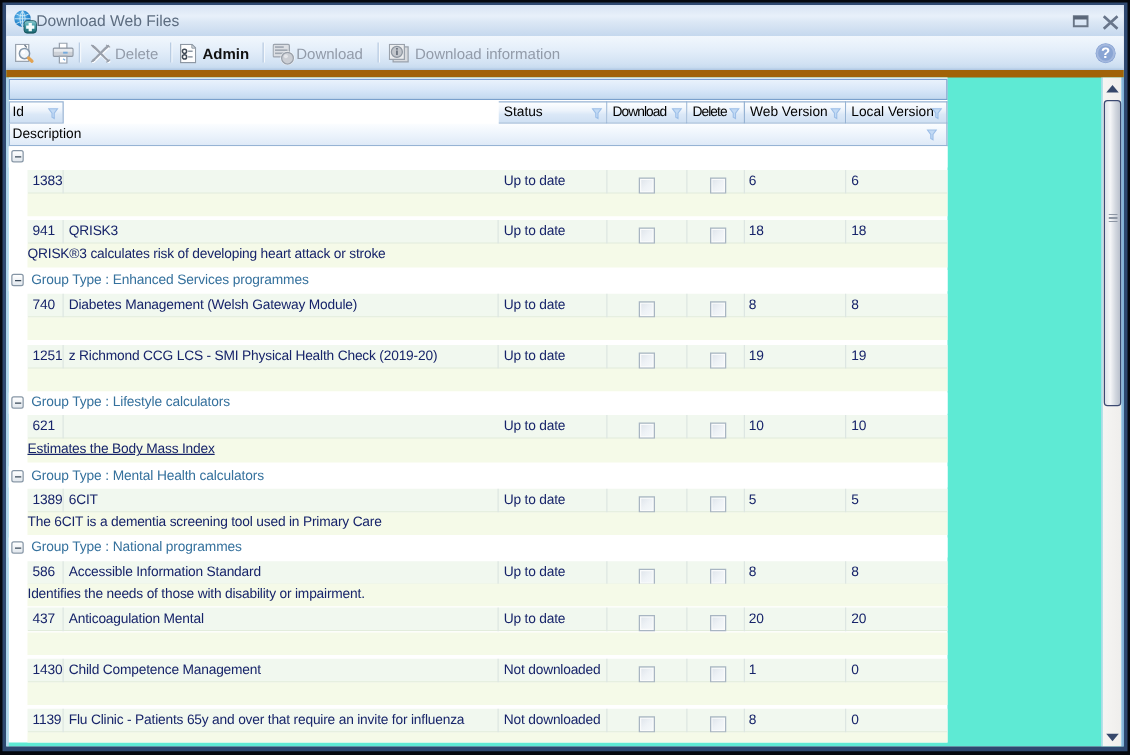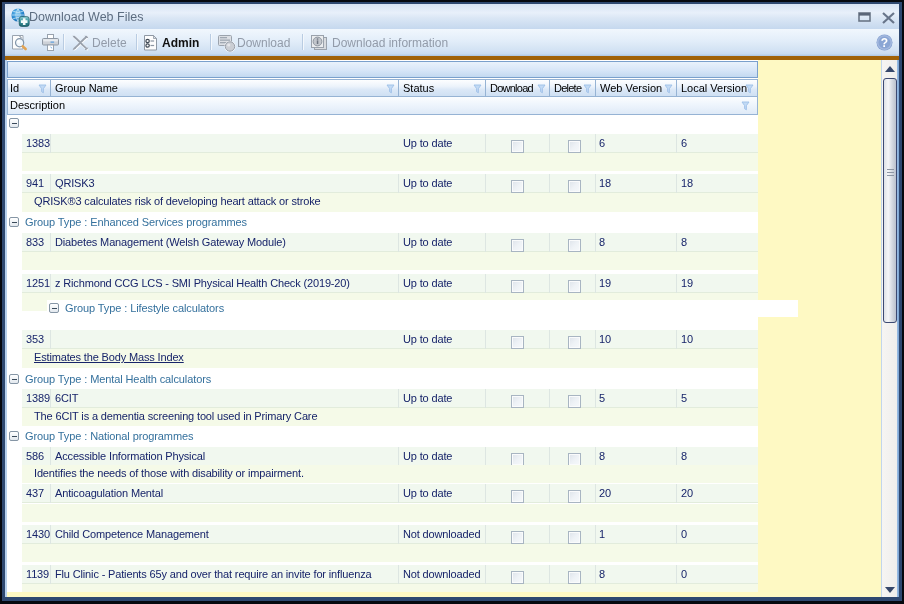--- a/index.html
+++ b/index.html
@@ -11,21 +11,21 @@
 .titlebar{position:absolute;left:0;top:0;right:0;height:25px;
   background:linear-gradient(#d7e3f3 0%,#e8f0fa 35%,#dbe7f5 55%,#c5d8ee 100%)}
 .titletext{position:absolute;left:24px;top:6px;font-size:12.5px;color:#5d6d80}
 
 .toolbar{position:absolute;left:0;top:25px;right:0;height:27px;
   background:linear-gradient(#f1f7fd 0%,#e2edf9 45%,#d2e2f3 80%,#c9dcf0 92%,#aec6e2 100%)}
 .tsep{position:absolute;top:5px;width:1px;height:16px;background:#b9cce2;box-shadow:1px 0 0 #f4f8fc}
 .tbtxt{position:absolute;top:7px;font-size:12px;color:#929ba9}
 .tbtxt.en{color:#101010;font-weight:bold}
 
-.grid{position:absolute;left:0;top:52px;right:0;bottom:0;background:#fef9c3;border-top:4px solid #a16207}
+.grid{position:absolute;left:0;top:52px;right:0;bottom:0;background:#5eead4;border-top:6px solid #a16207}
 .rowsbg{position:absolute;left:2px;top:0;width:751px;height:532px;background:#fff}
 .lstrip{position:absolute;left:0;top:0;width:2px;bottom:0;background:#b7d0ec}
 .rstrip{position:absolute;right:0;top:0;width:2px;bottom:0;background:linear-gradient(90deg,#9dc2e8,#7aa0d0)}
 .gpanel{position:absolute;left:2px;top:1px;width:751px;height:17px;border:1px solid #7aa0cc;
   background:linear-gradient(#e9f2fc 0%,#d7e6f8 55%,#c3d9f0 100%)}
 .hrow{position:absolute;left:2px;top:19px;width:751px;height:18px}
 .hcell{position:absolute;top:0;height:18px;border-right:1px solid #96b3d4;border-top:1px solid #96b3d4;border-bottom:1px solid #96b3d4;
   background:linear-gradient(#fdfeff 0%,#ecf3fb 40%,#dbe8f7 60%,#cfe0f3 100%);
   font-size:11px;color:#000;line-height:17px;padding-left:4px;white-space:nowrap;overflow:hidden}
 .hcell:first-child{border-left:1px solid #96b3d4;padding-left:2px}
@@ -34,21 +34,21 @@
   font-size:11px;color:#000;line-height:17px;padding-left:2px}
 .funnel{position:absolute;top:4px;width:9px;height:10px}
 
 .grow{position:absolute;left:2px;width:751px;height:17px;background:#fff;font-size:11px;letter-spacing:-0.1px;color:#35719d;line-height:17px}
 .grow .gt{position:absolute;left:18px;top:0}
 .mbox{position:absolute;left:2px;top:3px;width:10px;height:10px;border:1px solid #8595a5;border-radius:2px;
   background:linear-gradient(#ffffff,#e2e8ee)}
 .mbox::after{content:"";position:absolute;left:2px;top:4px;width:5px;height:1px;background:#3a4a5a}
 .datarow{position:absolute;left:17px;width:736px;height:19px;background:#f1f8ef;font-size:11px;letter-spacing:-0.15px;color:#17246a;box-shadow:inset 0 -1px 0 #e2ecdc}
 .datarow .c{position:absolute;top:0;height:19px;line-height:18px;border-right:1px solid #dde6e2;padding-left:4px;white-space:nowrap;overflow:hidden}
-.descrow{position:absolute;left:17px;width:736px;height:18px;background:#f5fae8;font-size:11px;letter-spacing:-0.15px;color:#17246a;line-height:17px;padding-left:12px;white-space:nowrap}
+.descrow{position:absolute;left:17px;width:736px;height:18px;background:#f5fae8;font-size:11px;letter-spacing:-0.15px;color:#17246a;line-height:17px;padding-left:0;white-space:nowrap}
 .cb{position:absolute;top:6px;width:13px;height:13px;border:1px solid #a8b5c2;background:linear-gradient(135deg,#dde3ea 0%,#eef2f6 50%,#f6f9fb 100%);box-shadow:inset 0 0 0 1px #fafbfc}
 
 .vsb{position:absolute;left:876px;top:0;width:16px;bottom:0;background:linear-gradient(90deg,#f6f5f3,#efeeec);border-left:1px solid #c2d6ec}
 .vthumb{position:absolute;left:1px;top:18px;width:14px;height:245px;border:1px solid #3c4a72;border-radius:3px;
   background:linear-gradient(90deg,#dde1e7 0%,#f5f6f8 35%,#d2d7df 70%,#bac1cd 100%)}
 .grip{position:absolute;left:3px;top:90px;width:7px;height:9px;
   background:repeating-linear-gradient(#8d96a4 0 1px,transparent 1px 3px)}
 .tri-up{width:0;height:0;border-left:5px solid transparent;border-right:5px solid transparent;border-bottom:6px solid #36486b}
 .tri-dn{width:0;height:0;border-left:5px solid transparent;border-right:5px solid transparent;border-top:6px solid #36486b}
 </style>
@@ -158,23 +158,20 @@
   <div class="grid">
     <div class="lstrip"></div>
       <div class="rstrip"></div>
       <div class="rowsbg"></div>
     <div class="gpanel"></div>
 
     <div class="hrow">
       <div class="hcell" style="left:0;width:44px">Id<svg class="funnel" viewBox="0 0 9 10" style="right: 3px;">
             <path d="M1 1 h7 l-2.6 3.6 v4.2 l-1.8 -1.1 v-3.1 z" fill="#c2daf5" stroke="#9dbfe8" stroke-width="0.9"></path>
           </svg></div>
-      <div class="hcell" style="left:44px;width:348px">Group Name<svg class="funnel" viewBox="0 0 9 10" style="right: 3px;">
-            <path d="M1 1 h7 l-2.6 3.6 v4.2 l-1.8 -1.1 v-3.1 z" fill="#c2daf5" stroke="#9dbfe8" stroke-width="0.9"></path>
-          </svg></div>
       <div class="hcell" style="left:392px;width:87px">Status<svg class="funnel" viewBox="0 0 9 10" style="right: 3px;">
             <path d="M1 1 h7 l-2.6 3.6 v4.2 l-1.8 -1.1 v-3.1 z" fill="#c2daf5" stroke="#9dbfe8" stroke-width="0.9"></path>
           </svg></div>
       <div class="hcell" style="left:479px;width:64px;letter-spacing:-0.75px">Download<svg class="funnel" viewBox="0 0 9 10" style="right: 3px;">
             <path d="M1 1 h7 l-2.6 3.6 v4.2 l-1.8 -1.1 v-3.1 z" fill="#c2daf5" stroke="#9dbfe8" stroke-width="0.9"></path>
           </svg></div>
       <div class="hcell" style="left:543px;width:46px;letter-spacing:-0.75px">Delete<svg class="funnel" viewBox="0 0 9 10" style="right: 3px;">
             <path d="M1 1 h7 l-2.6 3.6 v4.2 l-1.8 -1.1 v-3.1 z" fill="#c2daf5" stroke="#9dbfe8" stroke-width="0.9"></path>
           </svg></div>
       <div class="hcell" style="left:589px;width:81px">Web Version<svg class="funnel" viewBox="0 0 9 10" style="right: 3px;">
@@ -212,21 +209,21 @@
       <div class="c" style="left:655px;width:81px;padding-left:4px;border-right:none">18</div>
       <div class="cb" style="left:489px"></div>
       <div class="cb" style="left:546px"></div>
     </div>
         <div class="descrow" style="top:133px;height:19px;">QRISK®3 calculates risk of developing heart attack or stroke</div>
         <div class="grow" style="top:154px;">
           <div class="mbox"></div>
           <div class="gt">Group Type : Enhanced Services programmes</div>
         </div>
         <div class="datarow" style="top:173px">
-      <div class="c" style="left:0;width:29px;padding-left:4px;overflow:visible">833</div>
+      <div class="c" style="left:0;width:29px;padding-left:4px;overflow:visible">740</div>
       <div class="c" style="left:29px;width:348px">Diabetes Management (Welsh Gateway Module)</div>
       <div class="c" style="left:377px;width:87px">Up to date</div>
       <div class="c" style="left:464px;width:64px"></div>
       <div class="c" style="left:528px;width:46px"></div>
       <div class="c" style="left:574px;width:81px;padding-left:3px">8</div>
       <div class="c" style="left:655px;width:81px;padding-left:4px;border-right:none">8</div>
       <div class="cb" style="left:489px"></div>
       <div class="cb" style="left:546px"></div>
     </div>
         <div class="descrow" style="top:192px;"></div>
@@ -235,26 +232,26 @@
       <div class="c" style="left:29px;width:348px">z Richmond CCG LCS - SMI Physical Health Check (2019-20)</div>
       <div class="c" style="left:377px;width:87px">Up to date</div>
       <div class="c" style="left:464px;width:64px"></div>
       <div class="c" style="left:528px;width:46px"></div>
       <div class="c" style="left:574px;width:81px;padding-left:3px">19</div>
       <div class="c" style="left:655px;width:81px;padding-left:4px;border-right:none">19</div>
       <div class="cb" style="left:489px"></div>
       <div class="cb" style="left:546px"></div>
     </div>
         <div class="descrow" style="top:233px;"></div>
-        <div class="grow" style="top:240px;margin-left:40px;">
+        <div class="grow" style="top:252px;">
           <div class="mbox"></div>
           <div class="gt">Group Type : Lifestyle calculators</div>
         </div>
         <div class="datarow" style="top:270px">
-      <div class="c" style="left:0;width:29px;padding-left:4px;overflow:visible">353</div>
+      <div class="c" style="left:0;width:29px;padding-left:4px;overflow:visible">621</div>
       <div class="c" style="left:377px;width:87px">Up to date</div>
       <div class="c" style="left:464px;width:64px"></div>
       <div class="c" style="left:528px;width:46px"></div>
       <div class="c" style="left:574px;width:81px;padding-left:3px">10</div>
       <div class="c" style="left:655px;width:81px;padding-left:4px;border-right:none">10</div>
       <div class="cb" style="left:489px"></div>
       <div class="cb" style="left:546px"></div>
     </div>
         <div class="descrow" style="top:289px;height:19px;text-decoration:underline;">Estimates the Body Mass Index</div>
         <div class="grow" style="top:311px;">
@@ -272,21 +269,21 @@
       <div class="cb" style="left:489px"></div>
       <div class="cb" style="left:546px"></div>
     </div>
         <div class="descrow" style="top:348px;">The 6CIT is a dementia screening tool used in Primary Care</div>
         <div class="grow" style="top:368px;height:16px;">
           <div class="mbox"></div>
           <div class="gt">Group Type : National programmes</div>
         </div>
         <div class="datarow" style="top:387px">
       <div class="c" style="left:0;width:29px;padding-left:4px;overflow:visible">586</div>
-      <div class="c" style="left:29px;width:348px">Accessible Information Physical</div>
+      <div class="c" style="left:29px;width:348px">Accessible Information Standard</div>
       <div class="c" style="left:377px;width:87px">Up to date</div>
       <div class="c" style="left:464px;width:64px"></div>
       <div class="c" style="left:528px;width:46px"></div>
       <div class="c" style="left:574px;width:81px;padding-left:3px">8</div>
       <div class="c" style="left:655px;width:81px;padding-left:4px;border-right:none">8</div>
       <div class="cb" style="left:489px"></div>
       <div class="cb" style="left:546px"></div>
     </div>
         <div class="descrow" style="top:405px;">Identifies the needs of those with disability or impairment.</div>
         <div class="datarow" style="top:424px">

